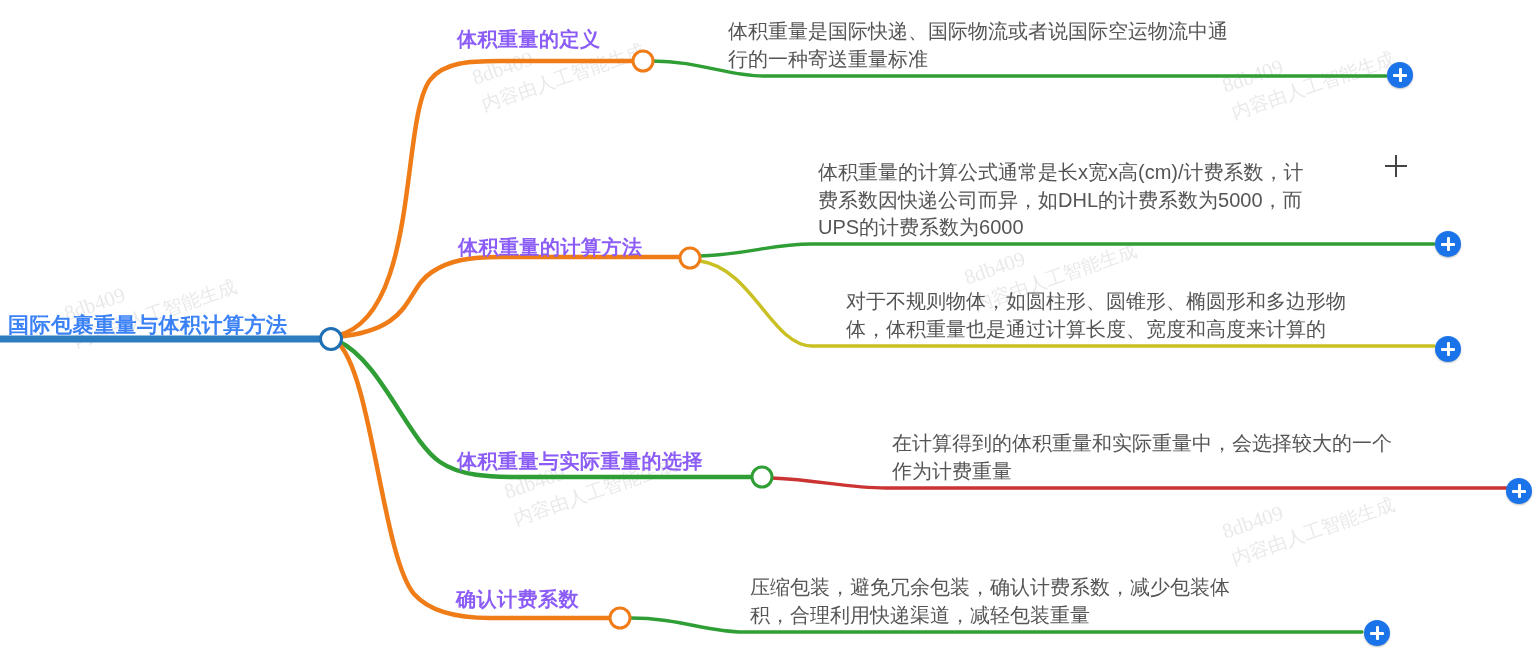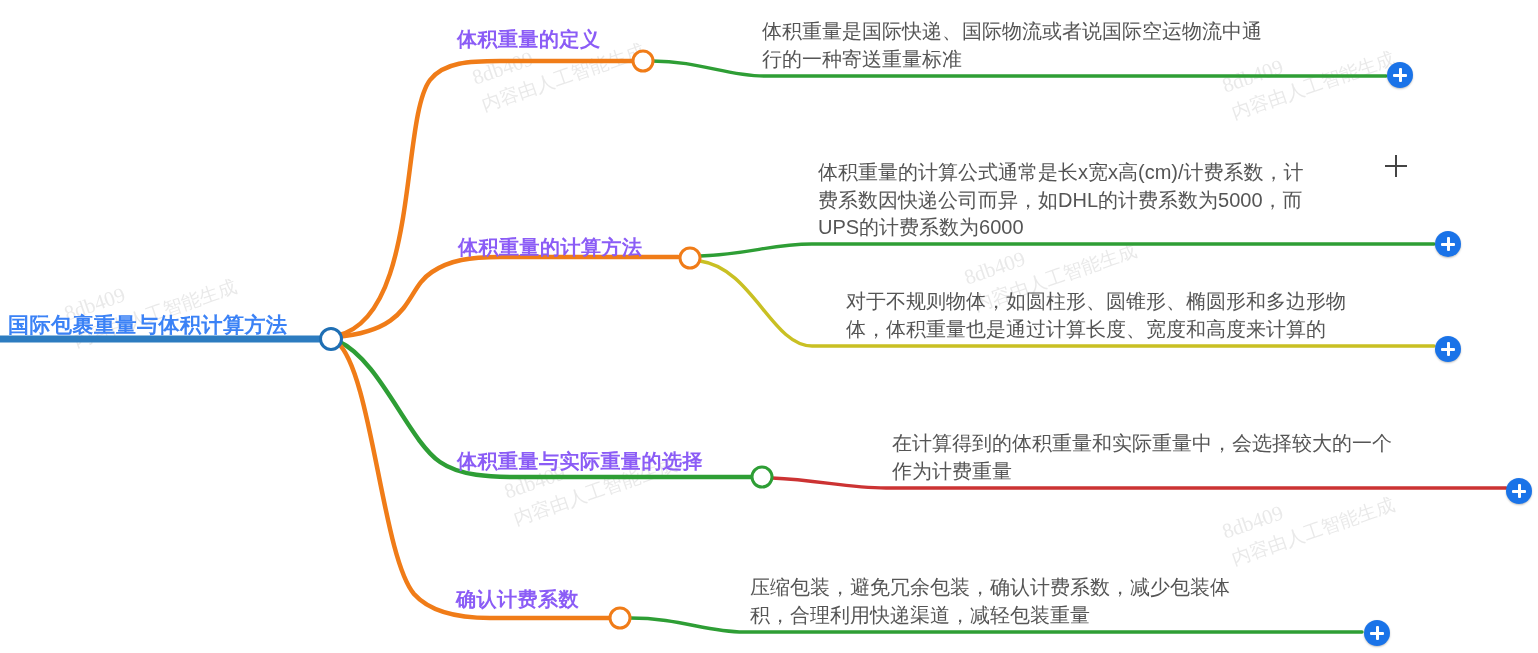--- a/index.html
+++ b/index.html
@@ -176,21 +176,21 @@
   <div class="root-label" style="left:8px; top:311px; font-size:21px;">国际包裹重量与体积计算方法</div>
 
   <div class="node-label" style="left:457px; top:28px; font-size:20px;">体积重量的定义</div>
 
   <div class="node-label" style="left:457px; top:450px; font-size:20px;">体积重量与实际重量的选择</div>
 
   <div class="node-label" style="left:458px; top:236px; font-size:20px;">体积重量的计算方法</div>
 
   <div class="node-label" style="left:456px; top:588px; font-size:20px;">确认计费系数</div>
 
-  <div class="leaf-text" style="left:762px; top:18px; width:620px; font-size:20px;">体积重量是国际快递、国际物流或者说国际空运物流中通
+  <div class="leaf-text" style="left:728px; top:18px; width:620px; font-size:20px;">体积重量是国际快递、国际物流或者说国际空运物流中通
 行的一种寄送重量标准</div>
 
   <div class="leaf-text" style="left:818px; top:159px; width:600px; font-size:20px;">体积重量的计算公式通常是长x宽x高(cm)/计费系数，计
 费系数因快递公司而异，如DHL的计费系数为5000，而
 UPS的计费系数为6000</div>
 
   <div class="leaf-text" style="left:846px; top:288px; width:600px; font-size:20px;">对于不规则物体，如圆柱形、圆锥形、椭圆形和多边形物
 体，体积重量也是通过计算长度、宽度和高度来计算的</div>
 
   <div class="leaf-text" style="left:750px; top:574px; width:620px; font-size:20px;">压缩包装，避免冗余包装，确认计费系数，减少包装体

